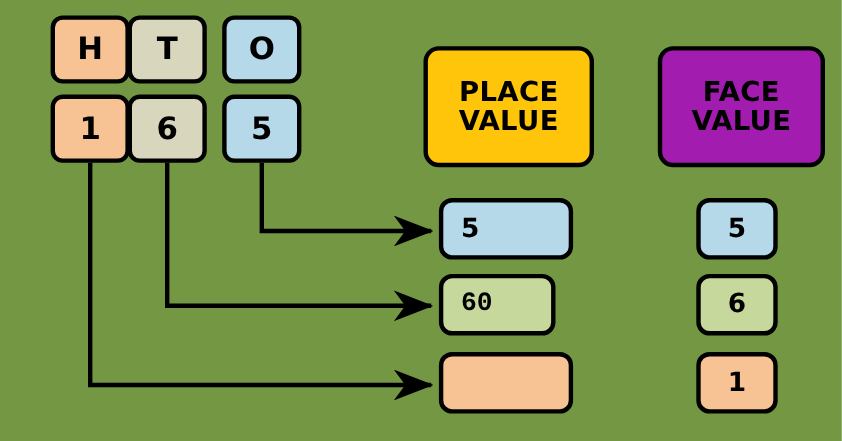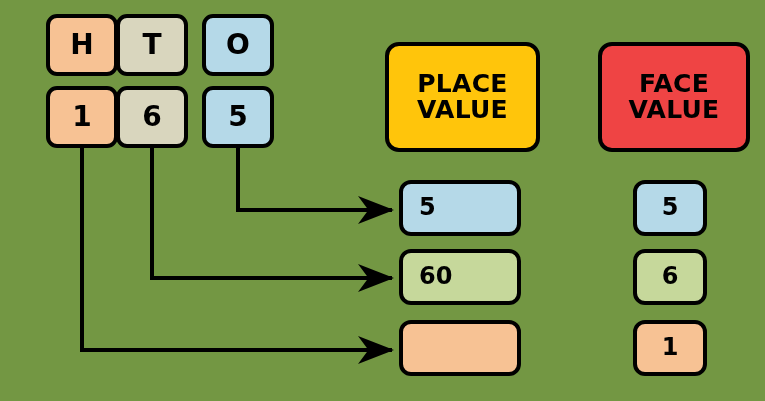--- a/index.html
+++ b/index.html
@@ -96,24 +96,24 @@
   <div class="box hto-letter" style="left:46px;  top:14px;  background:#F7C294;">H</div>
   <div class="box hto-letter" style="left:116px; top:14px; background:#D9D6BE;">T</div>
   <div class="box hto-letter" style="left:202px; top:14px; background:#B5D9E8;">O</div>
 
   <div class="box hto-digit" style="left:46px;  top:86px;  background:#F7C294;">1</div>
   <div class="box hto-digit" style="left:116px; top:86px; background:#D9D6BE;">6</div>
   <div class="box hto-digit" style="left:202px; top:86px; background:#B5D9E8;">5</div>
 
   <div class="box section-header" style="left:385px; top:42px; width:155px; height:110px; background:#FFC50B;">PLACE
 VALUE</div>
-  <div class="box section-header" style="left:598px; top:42px; width:152px; height:110px; background:#ef4444;">FACE
+  <div class="box section-header" style="left:598px; top:42px; width:152px; height:110px; background:#a21caf;">FACE
 VALUE</div>
 
   <div class="box value-box" style="left:399px; top:180px; width:122px; height:56px; background:#B5D9E8;">5</div>
-  <div class="box value-box" style="left:399px; top:249px; width:122px; height:56px; background:#C6D89B;">60</div>
+  <div class="box value-box" style="left:399px; top:249px; width:106px; height:56px; background:#C6D89B;font-family:Liberation Mono, monospace;">60</div>
   <div class="box value-box" style="left:399px; top:320px; width:122px; height:56px; background:#F7C294;"></div>
 
   <div class="box value-box center" style="left:633px; top:180px; width:74px; height:56px; background:#B5D9E8;">5</div>
   <div class="box value-box center" style="left:633px; top:249px; width:74px; height:56px; background:#C6D89B;">6</div>
   <div class="box value-box center" style="left:633px; top:320px; width:74px; height:56px; background:#F7C294;">1</div>
 
 </div>
 
 </body></html>

